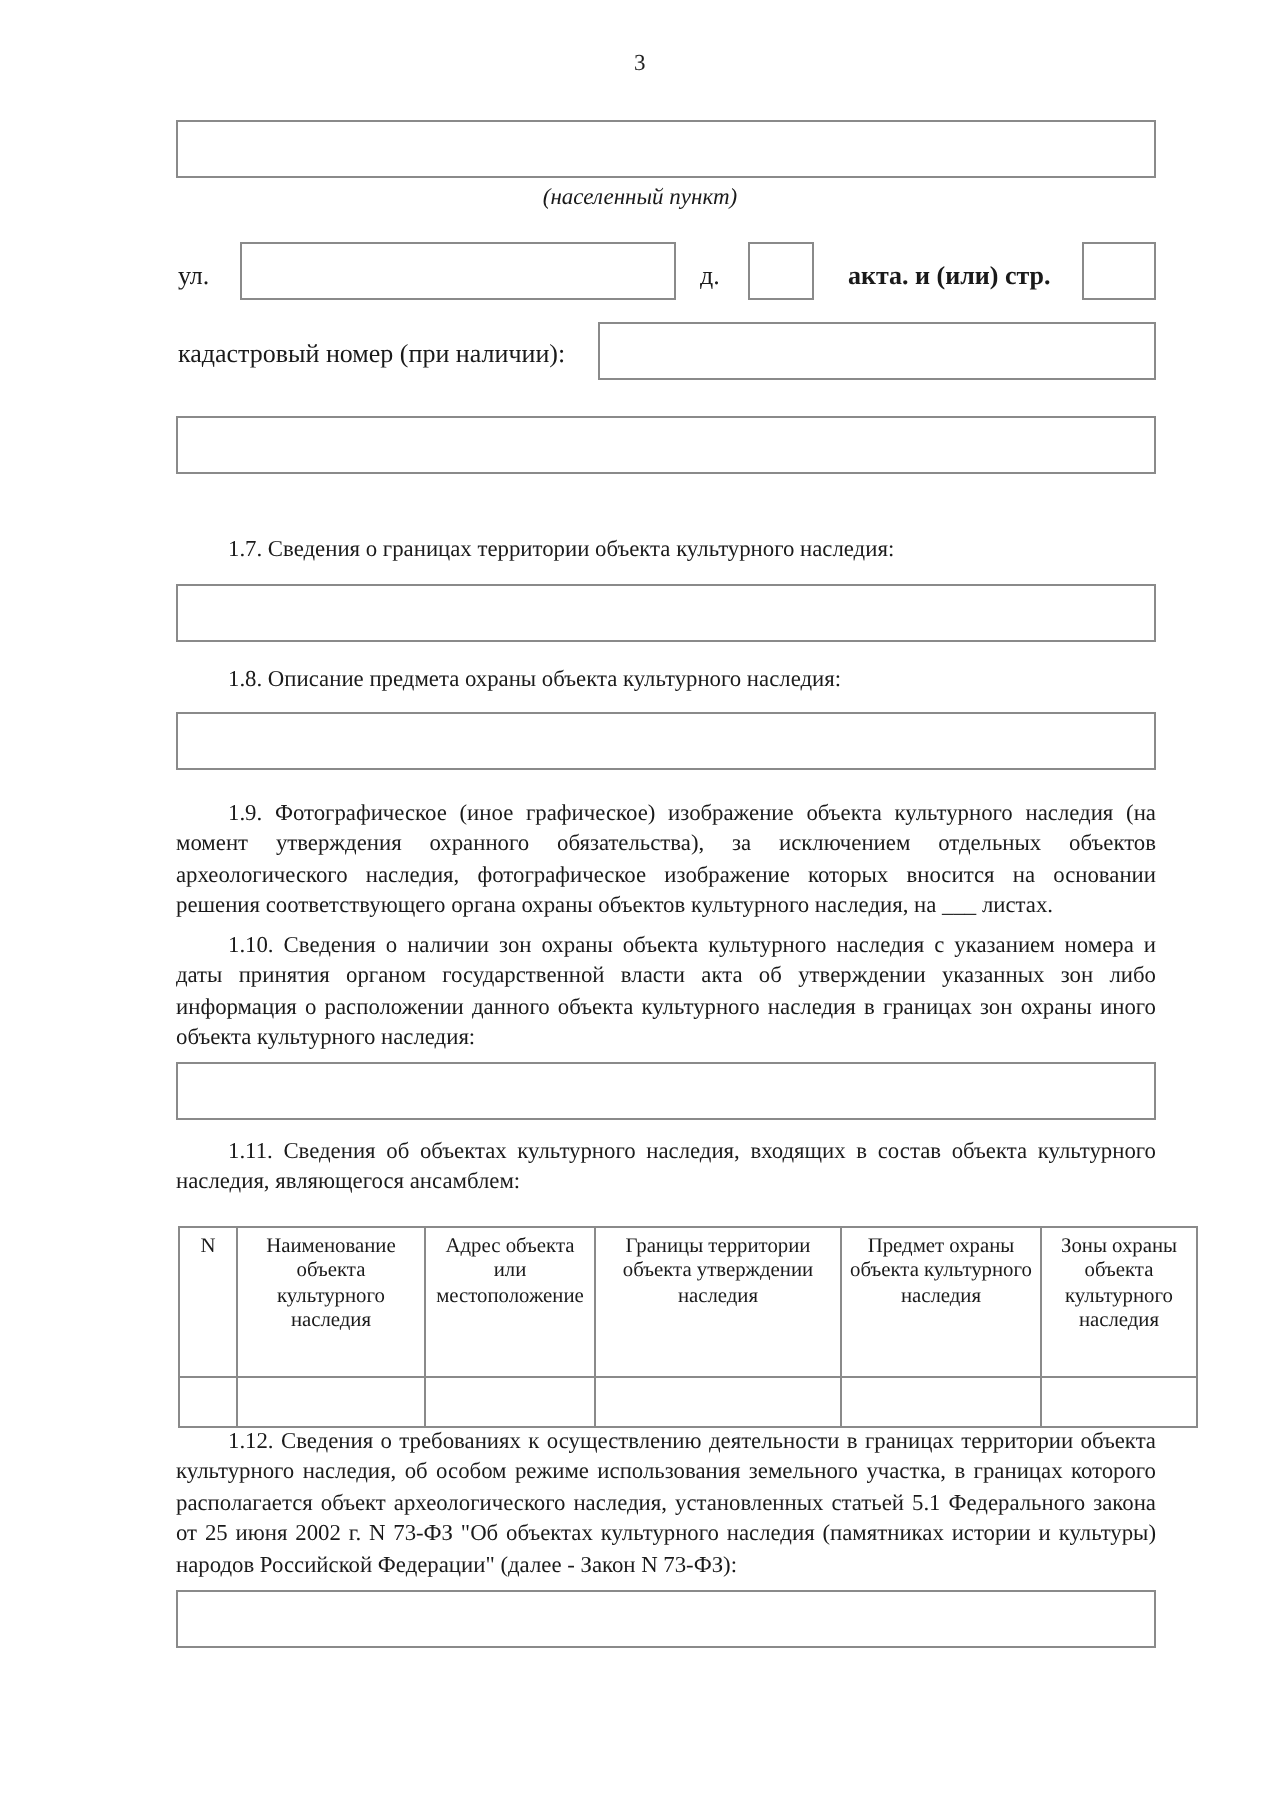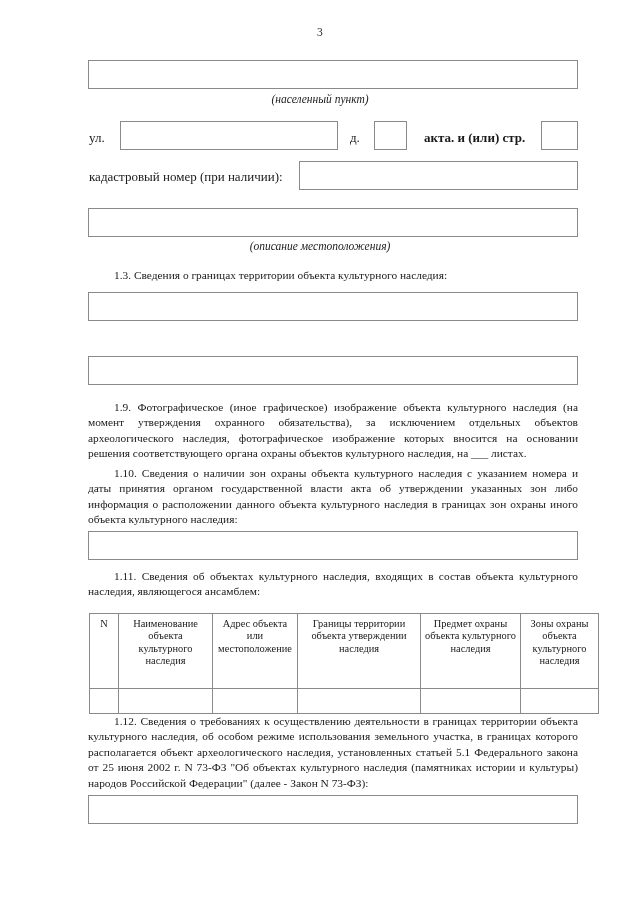--- a/index.html
+++ b/index.html
@@ -119,25 +119,25 @@
   <div class="lbl" style="left:350px; top:131px;">д.</div>
   <div class="fbox" style="left:374px; top:121px; width:33px; height:29px;"></div>
 
   <div class="lbl" style="left:424px; top:131px; font-weight:bold;">акта. и (или) стр.</div>
   <div class="fbox" style="left:541px; top:121px; width:37px; height:29px;"></div>
 
   <div class="lbl" style="left:89px; top:170px;">кадастровый номер (при наличии):</div>
   <div class="fbox" style="left:299px; top:161px; width:279px; height:29px;"></div>
 
   <div class="fbox" style="left:88px; top:208px; width:490px; height:29px;"></div>
-  <div class="caption" style="top:240px;">(описание местоположения)</div>
 
-  <div class="para" style="top:268px;">1.3. Сведения о границах территории объекта культурного наследия:</div>
+  <div class="para" style="top:268px;">1.7. Сведения о границах территории объекта культурного наследия:</div>
   <div class="fbox" style="left:88px; top:292px; width:490px; height:29px;"></div>
 
+  <div class="para" style="top:333px;">1.8. Описание предмета охраны объекта культурного наследия:</div>
   <div class="fbox" style="left:88px; top:356px; width:490px; height:29px;"></div>
 
   <div class="para" style="top:400px;">1.9. Фотографическое (иное графическое) изображение объекта культурного наследия (на момент утверждения охранного обязательства), за исключением отдельных объектов археологического наследия, фотографическое изображение которых вносится на основании решения соответствующего органа охраны объектов культурного наследия, на ___ листах.</div>
 
   <div class="para" style="top:466px;">1.10. Сведения о наличии зон охраны объекта культурного наследия с указанием номера и даты принятия органом государственной власти акта об утверждении указанных зон либо информация о расположении данного объекта культурного наследия в границах зон охраны иного объекта культурного наследия:</div>
   <div class="fbox" style="left:88px; top:531px; width:490px; height:29px;"></div>
 
   <div class="para" style="top:569px;">1.11. Сведения об объектах культурного наследия, входящих в состав объекта культурного наследия, являющегося ансамблем:</div>
 
   <table class="tbl">

